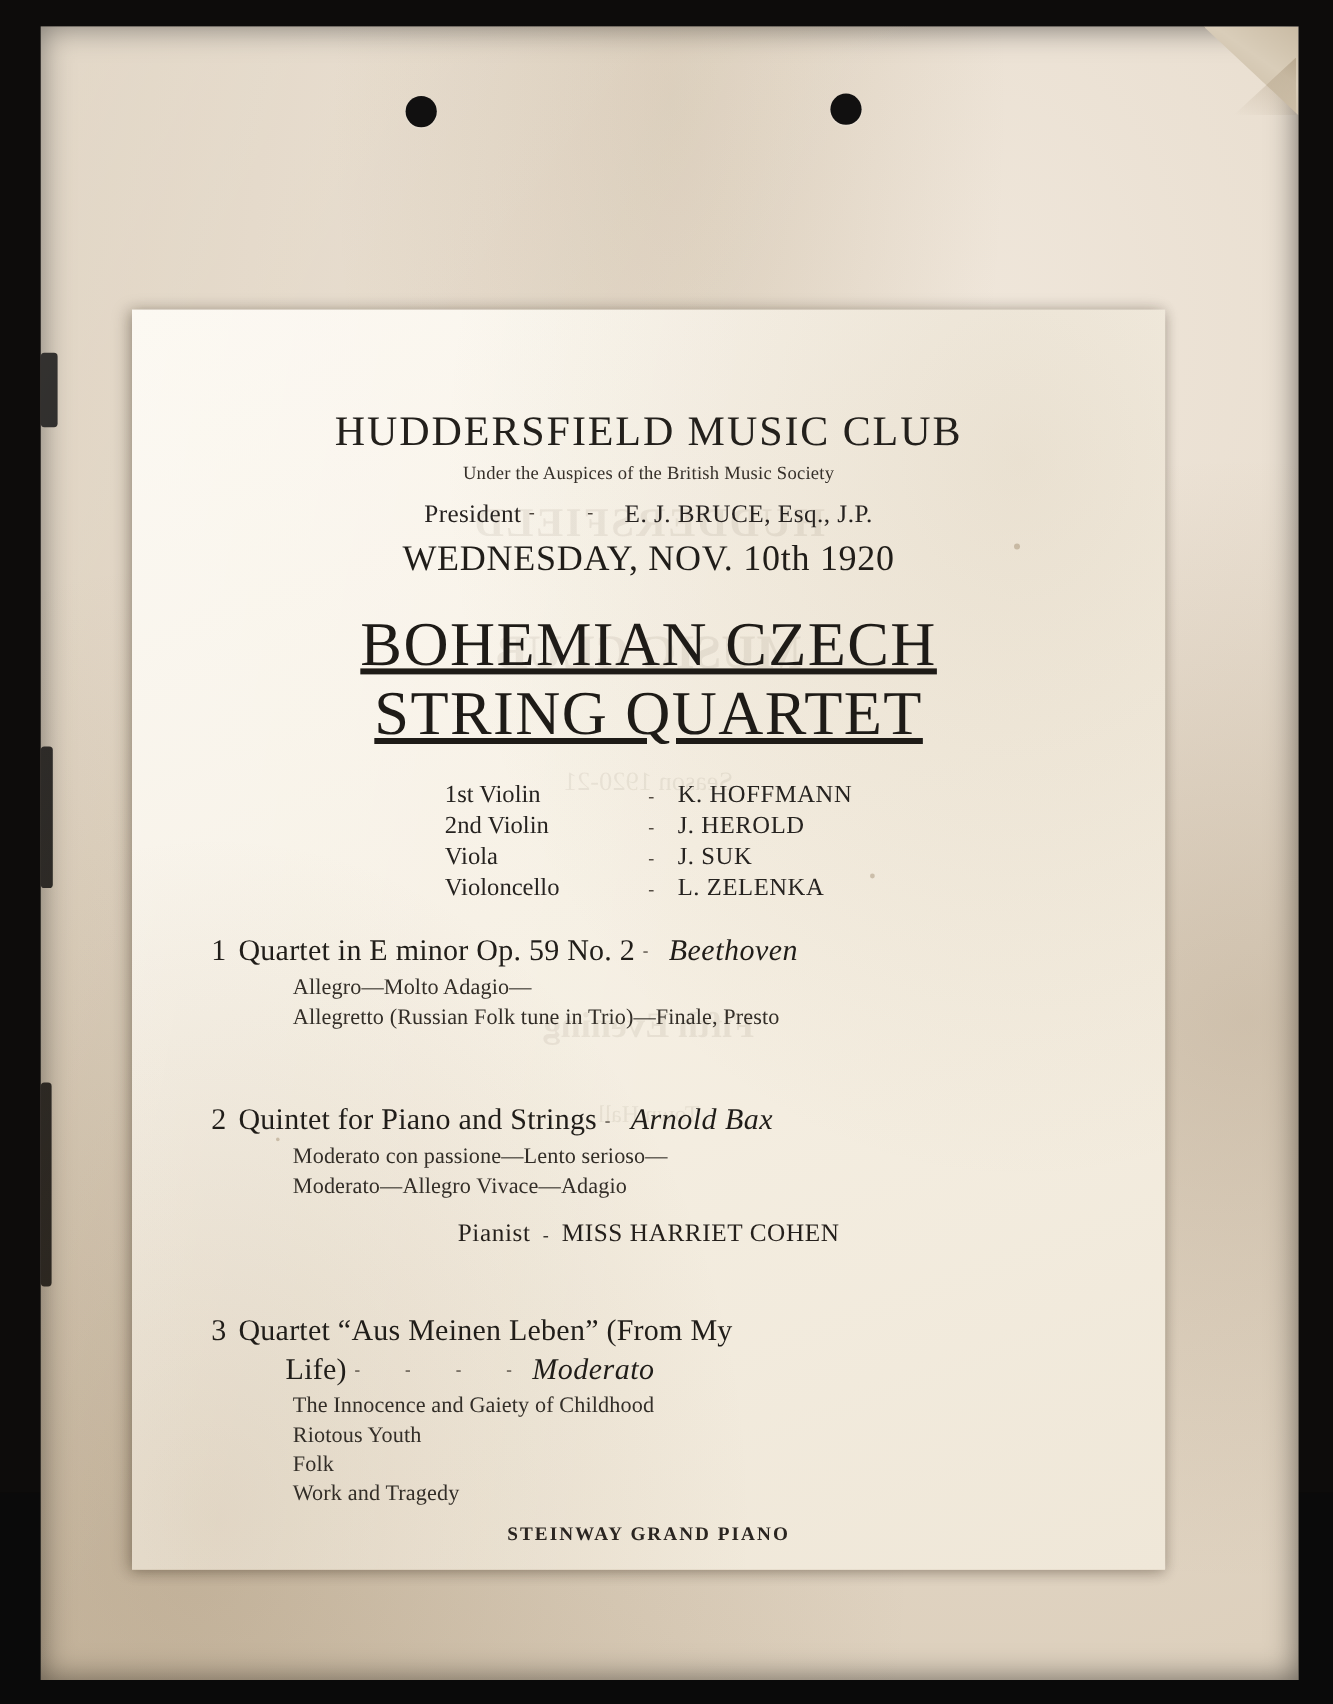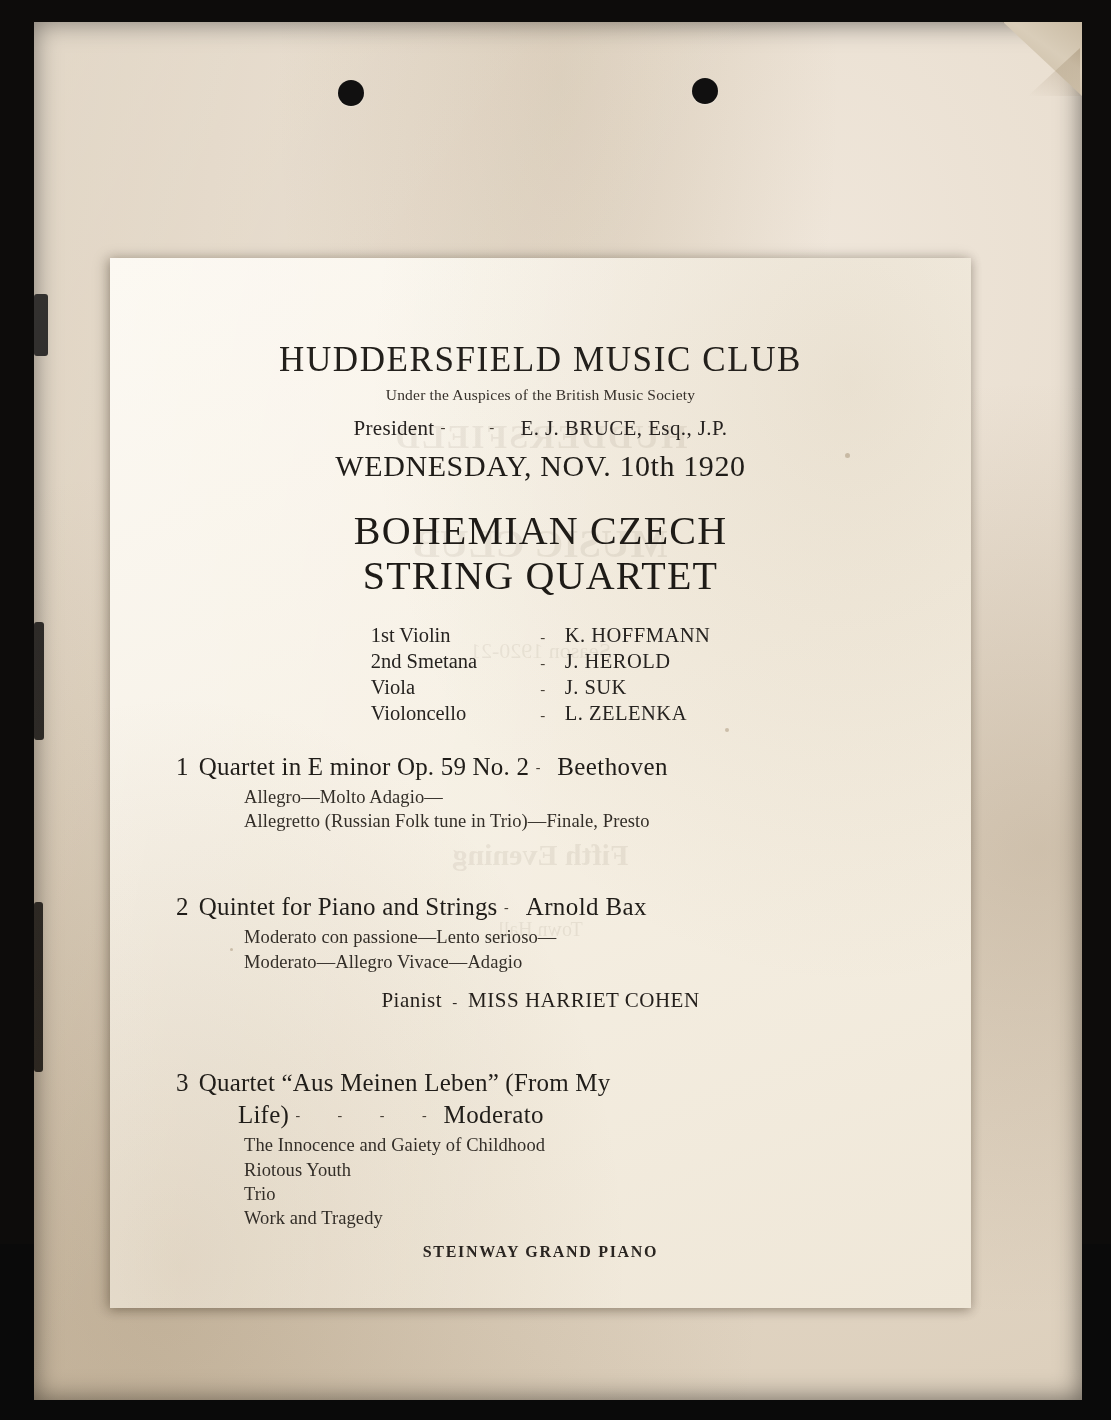--- a/index.html
+++ b/index.html
@@ -174,25 +174,26 @@
     color: #332e28;
   }
   .date-line {
     font-size: 30px;
     letter-spacing: 0.6px;
     margin: 0 0 26px 0;
     color: #201d19;
     text-align: center;
   }
   .ensemble {
-    font-size: 40px;
+    font-size: 52px;
     line-height: 1.12;
     letter-spacing: 1.2px;
     margin: 0 0 24px 0;
     color: #1e1b17;
+    text-decoration: underline;
   }
 
   
   .members {
     margin: 0 auto 26px auto;
     border-collapse: collapse;
     font-size: 20.5px;
     color: #262320;
   }
   .members td { padding: 1.5px 0; vertical-align: baseline; }
@@ -204,20 +205,21 @@
   .work { margin: 0 0 6px 0; }
   .work-head {
     font-size: 25px;
     letter-spacing: 0.2px;
     color: #201d19;
     margin: 0 0 4px 0;
     padding-left: 4px;
   }
   .work-head .num { margin-right: 10px; }
   .work-head .composer {
+    font-style: italic;
     letter-spacing: 0.4px;
   }
   .work-head .lead {
     display: inline-block;
     letter-spacing: 17px;
     font-size: 14px;
     vertical-align: 3px;
     color: #443c33;
   }
   .movements {
@@ -302,21 +304,21 @@
       </div>
 
       <table class="members">
         <tbody>
             <tr>
           <td class="role">1st Violin</td>
           <td class="dash">-</td>
           <td class="name">K. HOFFMANN</td>
         </tr>
         <tr>
-          <td class="role">2nd Smetana</td>
+          <td class="role">2nd Violin</td>
           <td class="dash">-</td>
           <td class="name">J. HEROLD</td>
         </tr>
         <tr>
           <td class="role">Viola</td>
           <td class="dash">-</td>
           <td class="name">J. SUK</td>
         </tr>
         <tr>
           <td class="role">Violoncello</td>
@@ -359,21 +361,21 @@
         <div class="work-head">
           <span class="num">3</span><span>Quartet “Aus Meinen Leben” (From My</span>
         </div>
         <div class="work-head work-title-2">
           <span>Life)</span>
           <span class="lead">- - - -</span><span class="composer">Moderato</span>
         </div>
         <div class="movements">
           <div>The Innocence and Gaiety of Childhood</div>
           <div>Riotous Youth</div>
-          <div>Trio</div>
+          <div>Folk</div>
           <div>Work and Tragedy</div>
         </div>
       </div>
 
       <div class="piano-credit">STEINWAY GRAND PIANO</div>
 
     </div>
 
     <div class="speckle" style="left:735px; top:195px; width:5px; height:5px;"></div>
     <div class="speckle" style="left:615px; top:470px; width:4px; height:4px;"></div>

